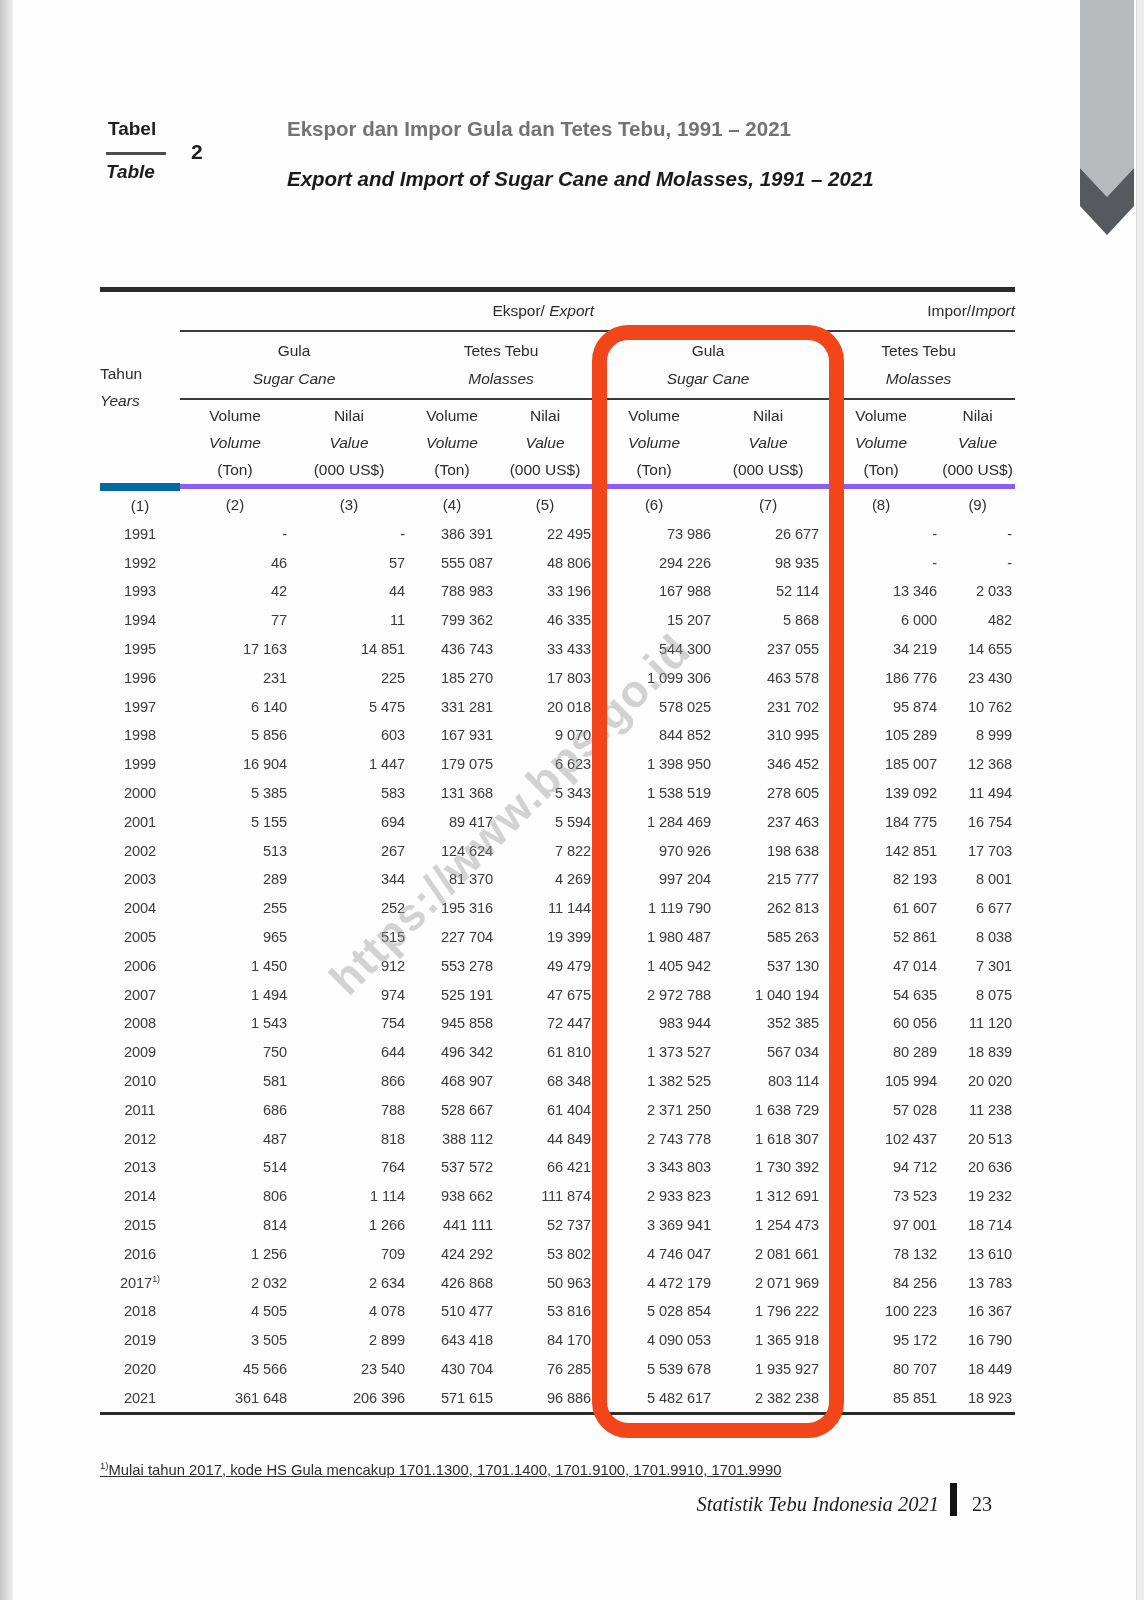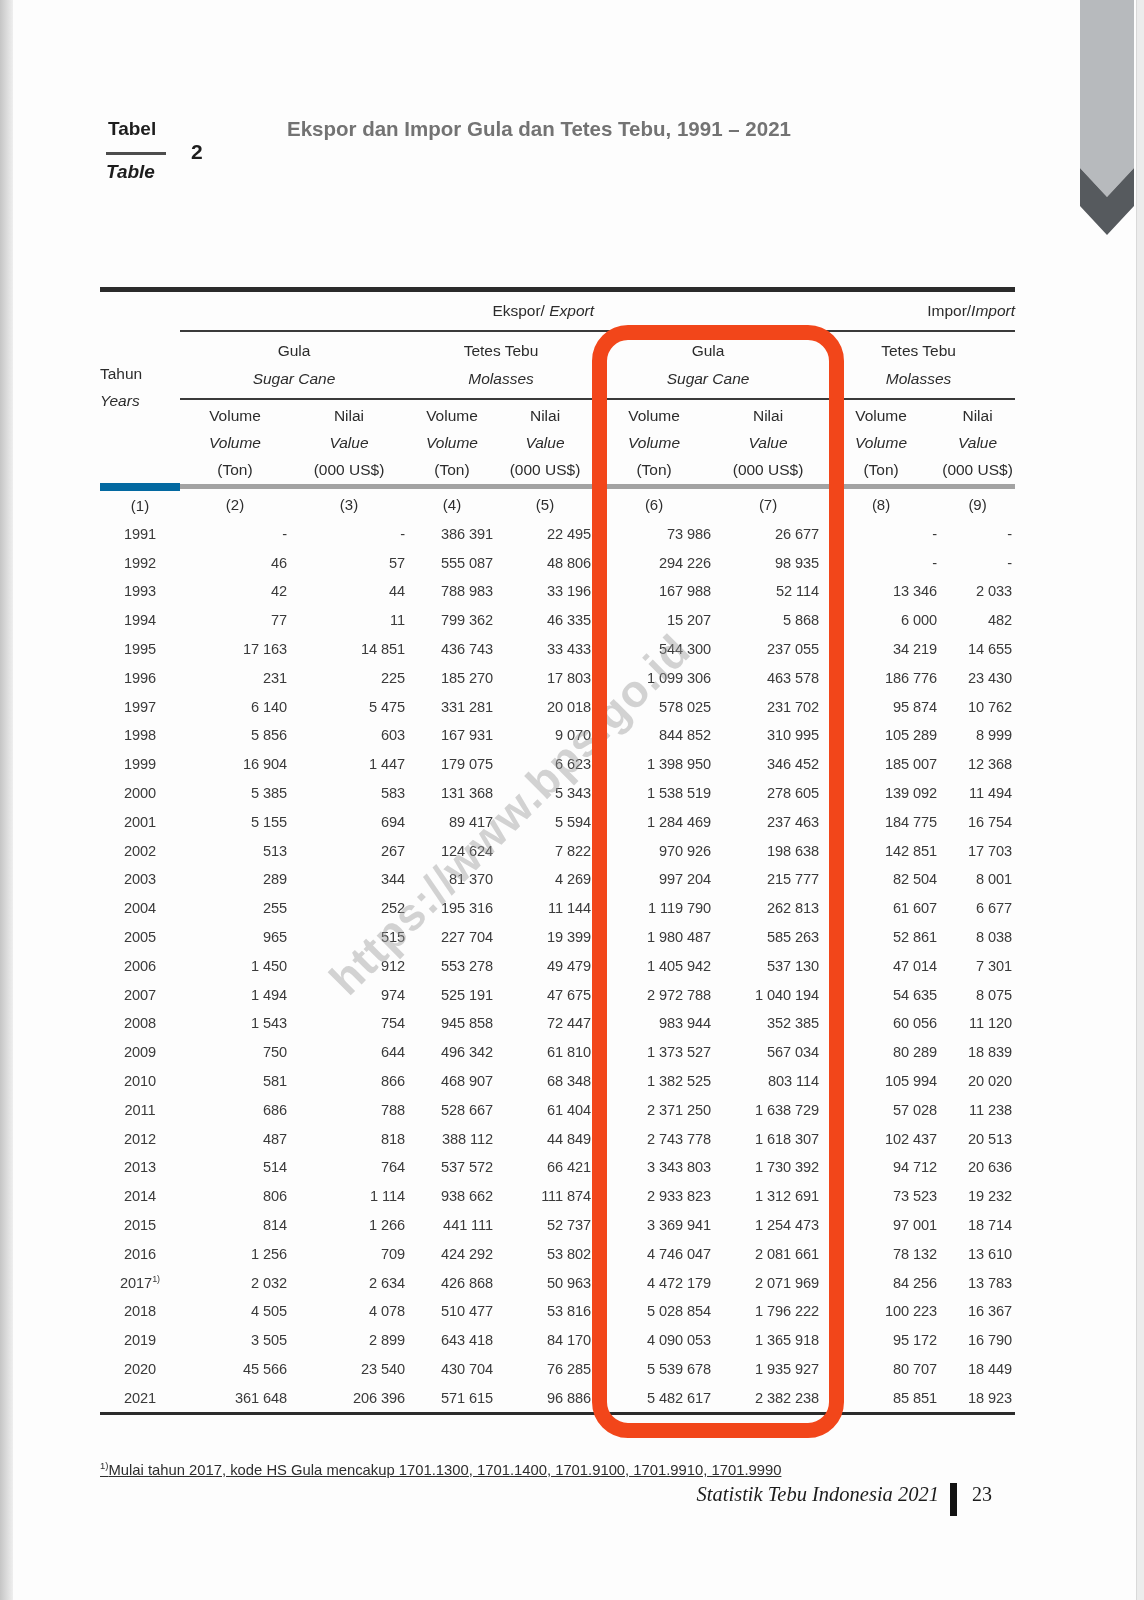--- a/index.html
+++ b/index.html
@@ -36,37 +36,37 @@
   .it{font-style:italic;}
   .blk{display:block;}
 
   .tahun-th{border-bottom:8px solid #0369a1;text-align:left;vertical-align:middle;
             padding-left:10px;font-size:15.5px;line-height:27px;color:#2c2c2c;}
   .group-row th.group-th{height:38px;font-size:15.5px;color:#2c2c2c;text-align:right;
             vertical-align:middle;border-bottom:2.5px solid #3a3a3a;}
   .sub-row th{height:66px;font-size:15.5px;color:#2c2c2c;text-align:center;vertical-align:middle;
             line-height:28px;border-bottom:2.5px solid #3a3a3a;}
   .measure-row th{height:84px;font-size:15.5px;color:#2c2c2c;text-align:center;vertical-align:middle;
-            line-height:27px;border-bottom:5px solid #a3a3a3;}
+            line-height:27px;border-bottom:5px solid #8b5cf6;}
   .colnum-row td{height:29px;text-align:center;font-size:15px;color:#2e2e2e;}
   .data-row td{height:28.8px;font-size:14.6px;color:#3a3a3a;letter-spacing:-0.1px;}
   .data-row td.num{text-align:right;padding-right:3px;}
   .data-row td.year-cell{text-align:center;}
   .data-row sup{font-size:9px;vertical-align:super;line-height:0;}
 
   
   .footnote{position:absolute;left:100px;top:1460px;font-size:14.8px;color:#2e2e2e;z-index:2;white-space:nowrap;text-decoration:underline;}
   .footnote sup{font-size:9.5px;}
 
   
   .highlight-box{position:absolute;left:592px;top:325px;width:252px;height:1113px;
                  border:15px solid #F2461A;border-radius:36px;box-sizing:border-box;z-index:6;}
 
   
-  .footer{position:absolute;top:1483px;right:152px;display:flex;align-items:flex-start;z-index:2;
+  .footer{position:absolute;top:1483px;right:152px;display:flex;align-items:flex-end;z-index:2;
           font-family:"Liberation Serif",serif;color:#1c1c1c;}
   .book-title{font-style:italic;font-size:20.5px;white-space:nowrap;}
   .footer-bar{width:7px;height:33px;background:#121212;margin:0 15px 0 11px;}
   .page-number{font-size:20px;}
 </style>
 </head>
 <body>
 
 <div class="page">
 
@@ -78,20 +78,21 @@
       <polygon points="0,0 54,0 54,168 27,197 0,168" fill="#b7babd"></polygon>
       <polygon points="0,168 27,197 54,168 54,206 27,235 0,206" fill="#565a5e"></polygon>
     </svg>
   </div>
 
   <div class="tb-label">Tabel</div>
   <div class="tb-rule"></div>
   <div class="tb-label-en">Table</div>
   <div class="tb-number">2</div>
   <div class="title-id">Ekspor dan Impor Gula dan Tetes Tebu, 1991 – 2021</div>
+  <div class="title-en">Export and Import of Sugar Cane and Molasses, 1991 – 2021</div>
 
   <table class="stat-table">
     <colgroup>
       <col style="width:80px">
         <col style="width:110px">
         <col style="width:118px">
       <col style="width:88px">
         <col style="width:98px">
         <col style="width:120px">
       <col style="width:108px">
@@ -313,21 +314,21 @@
       <td class="num">17 703</td>
     </tr>
         <tr class="data-row">
       <td class="year-cell"><span>2003</span><sup></sup></td>
       <td class="num">289</td>
       <td class="num">344</td>
       <td class="num">81 370</td>
       <td class="num">4 269</td>
       <td class="num">997 204</td>
       <td class="num">215 777</td>
-      <td class="num">82 504</td>
+      <td class="num">82 193</td>
       <td class="num">8 001</td>
     </tr>
         <tr class="data-row">
       <td class="year-cell"><span>2004</span><sup></sup></td>
       <td class="num">255</td>
       <td class="num">252</td>
       <td class="num">195 316</td>
       <td class="num">11 144</td>
       <td class="num">1 119 790</td>
       <td class="num">262 813</td>

